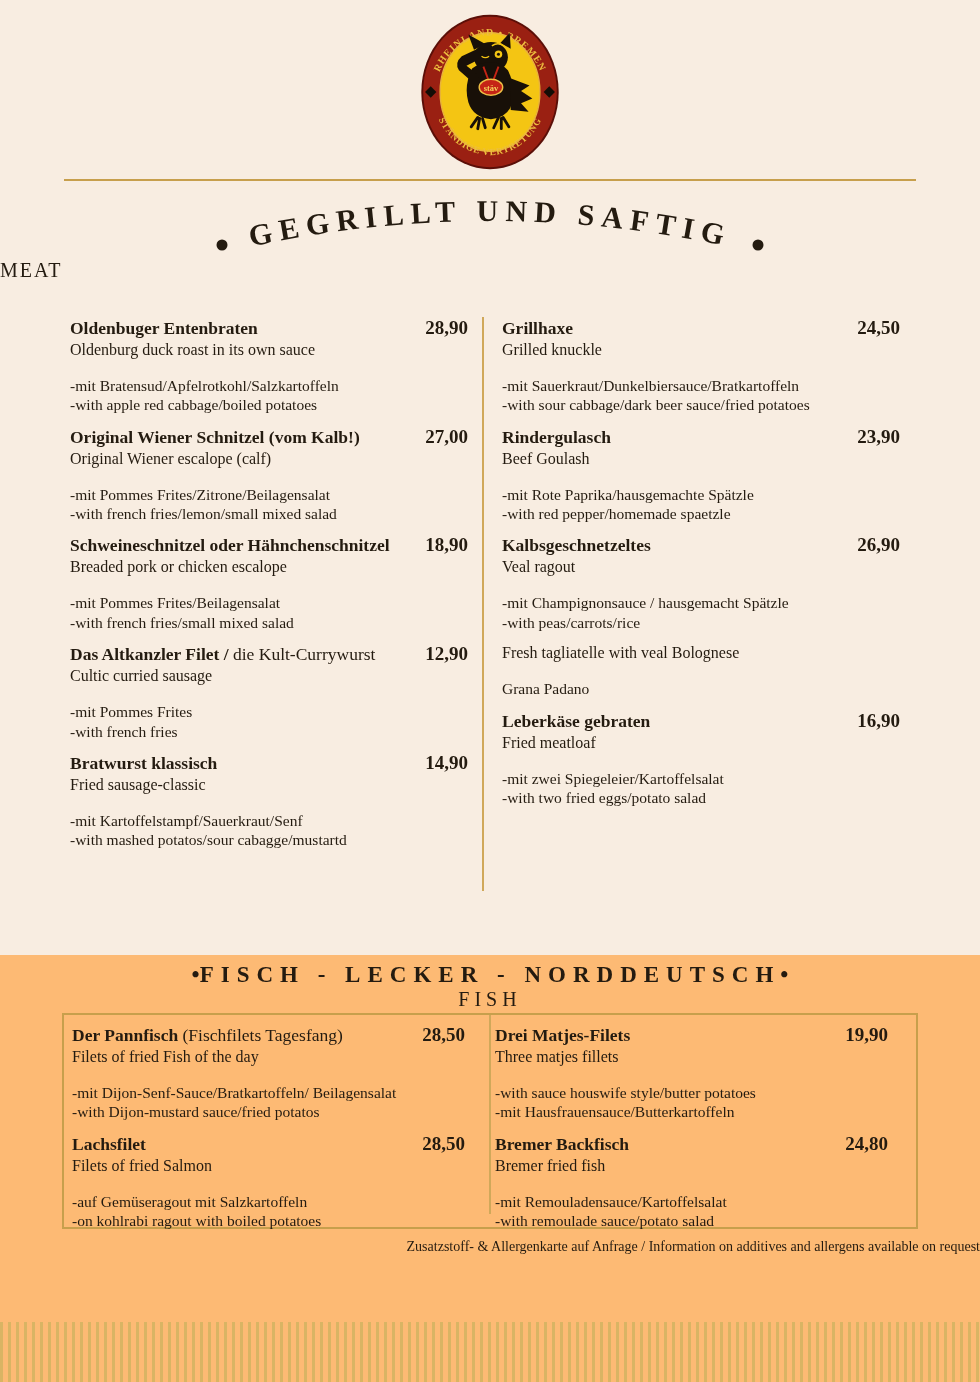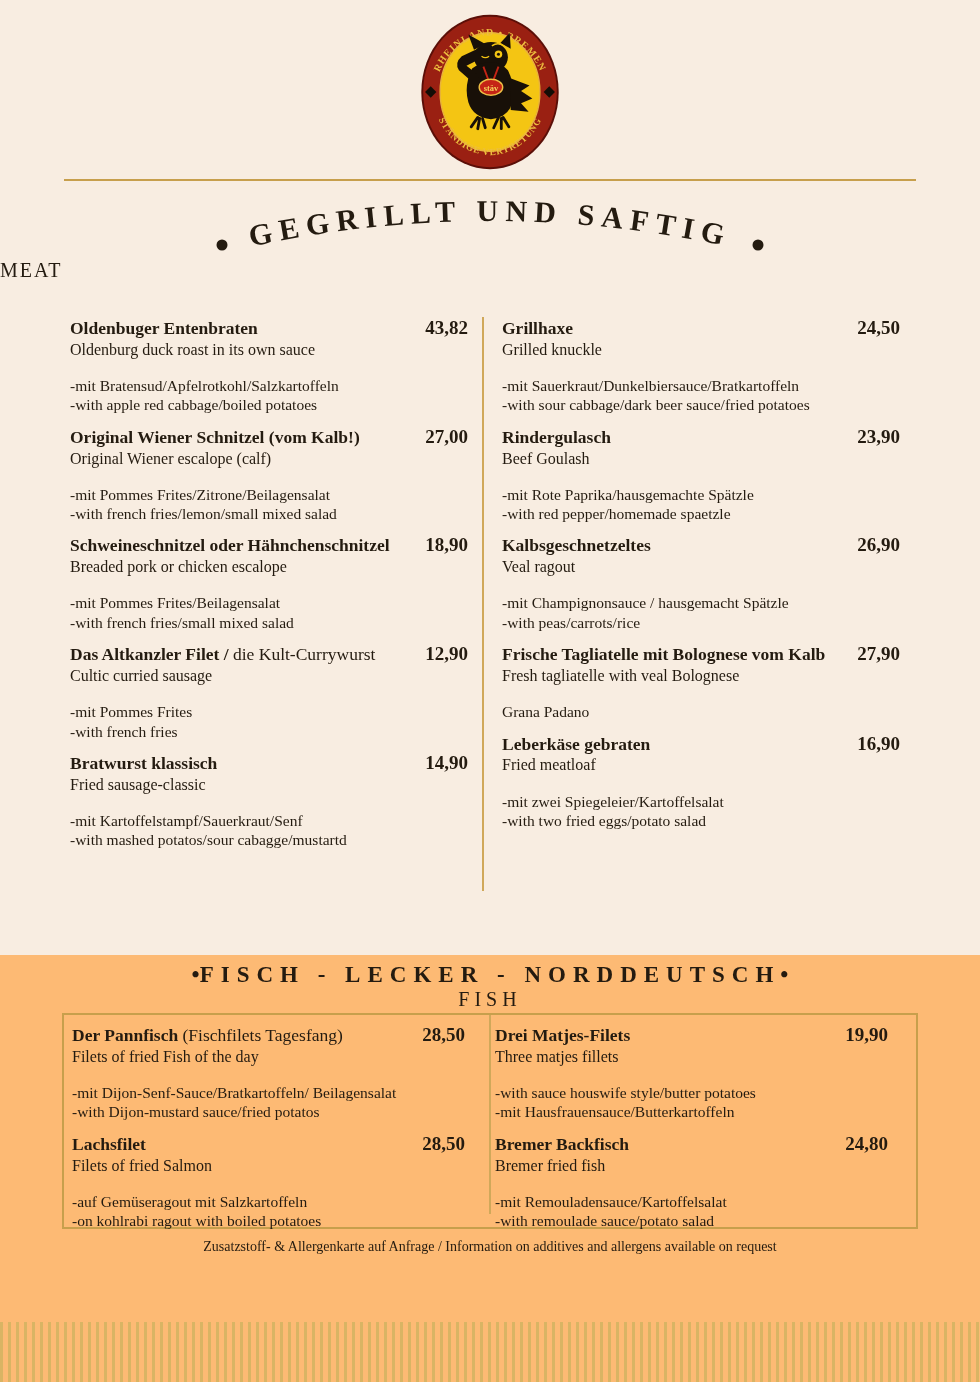--- a/index.html
+++ b/index.html
@@ -37,21 +37,21 @@
   .fish-head .bullet { letter-spacing:0; }
   .fish-sub { text-align:center; font-size:20px; letter-spacing:5px; line-height:22px; }
   .fish-box {
     position:relative; margin:3px 62px 0 62px; height:216px; box-sizing:border-box;
     border:2px solid #c79f4c; display:flex; padding-top:9px;
   }
   .fish-box .col { flex:1; min-width:0; }
   .fish-box .col.left  { padding-left:8px; padding-right:14px; }
   .fish-box .col.right { padding-left:16px; padding-right:28px; }
   .fish-vdiv { position:absolute; left:50%; top:0; bottom:13px; width:2px; margin-left:-1px; background:#d0a85a; }
-  .footer-note { text-align:center; font-size:14px; margin-top:9px; line-height:18px; }
+  .footer-note { text-align:right; font-size:14px; margin-top:9px; line-height:18px; }
   .stripes {
     position:absolute; left:0; right:0; bottom:0; height:60px;
     background:repeating-linear-gradient(to right, #d9b464 0 3px, transparent 3px 8px);
   }
 </style>
 </head>
 <body>
 
 <div class="page">
 
@@ -106,21 +106,21 @@
     </svg>
   </div>
   <div class="meat-sub">MEAT</div>
 
   <div class="menu-cols">
     <div class="col left">
 
       <div class="item">
         <div class="row">
             <div class="iname"><span>Oldenbuger Entenbraten</span><span class="sfx"></span></div>
-        <div class="price">43,82</div>
+        <div class="price">28,90</div>
           </div>
         <div class="sub">Oldenburg duck roast in its own sauce</div>
         <div class="details">
           <div>-mit Bratensud/Apfelrotkohl/Salzkartoffeln</div>
           <div>-with apple red cabbage/boiled potatoes</div>
         </div>
       </div>
 
       <div class="item">
         <div class="row">
@@ -206,24 +206,20 @@
         <div class="price">26,90</div>
           </div>
         <div class="sub">Veal ragout</div>
         <div class="details">
           <div>-mit Champignonsauce / hausgemacht Spätzle</div>
           <div>-with peas/carrots/rice</div>
         </div>
       </div>
 
       <div class="item">
-        <div class="row">
-            <div class="iname"><span>Frische Tagliatelle mit Bolognese vom Kalb</span><span class="sfx"></span></div>
-        <div class="price">27,90</div>
-          </div>
         <div class="sub">Fresh tagliatelle with veal Bolognese</div>
         <div class="details">
           <div>Grana Padano</div>
           <div></div>
         </div>
       </div>
 
       <div class="item">
         <div class="row">
             <div class="iname"><span>Leberkäse gebraten</span><span class="sfx"></span></div>

